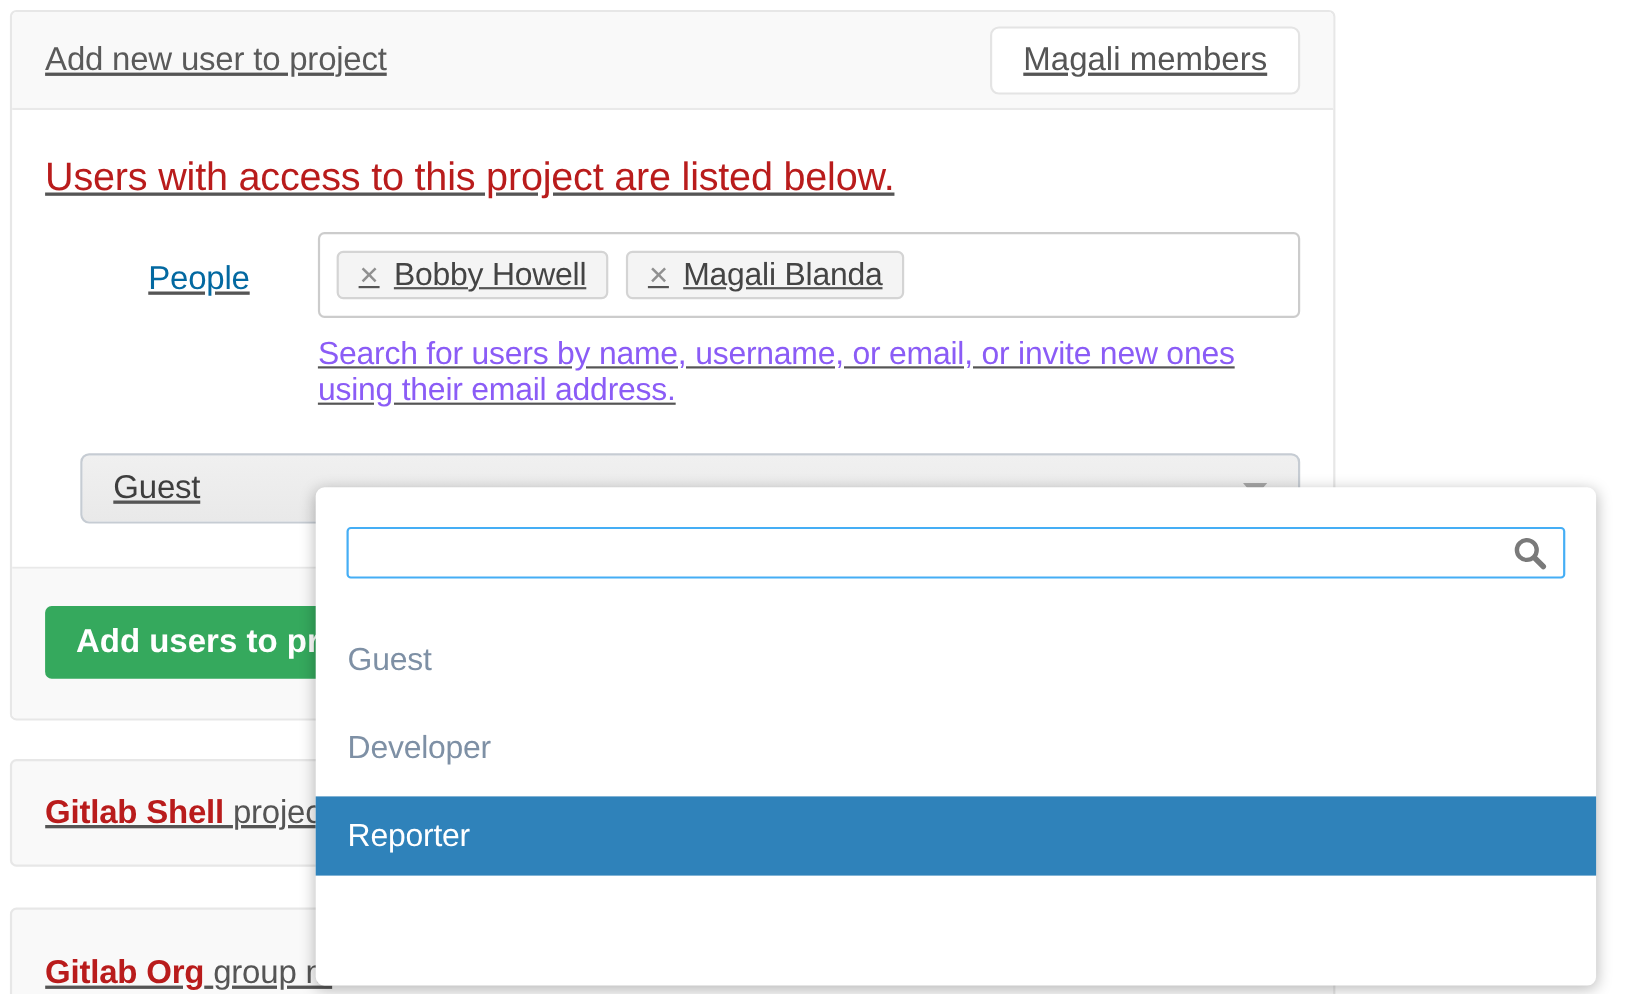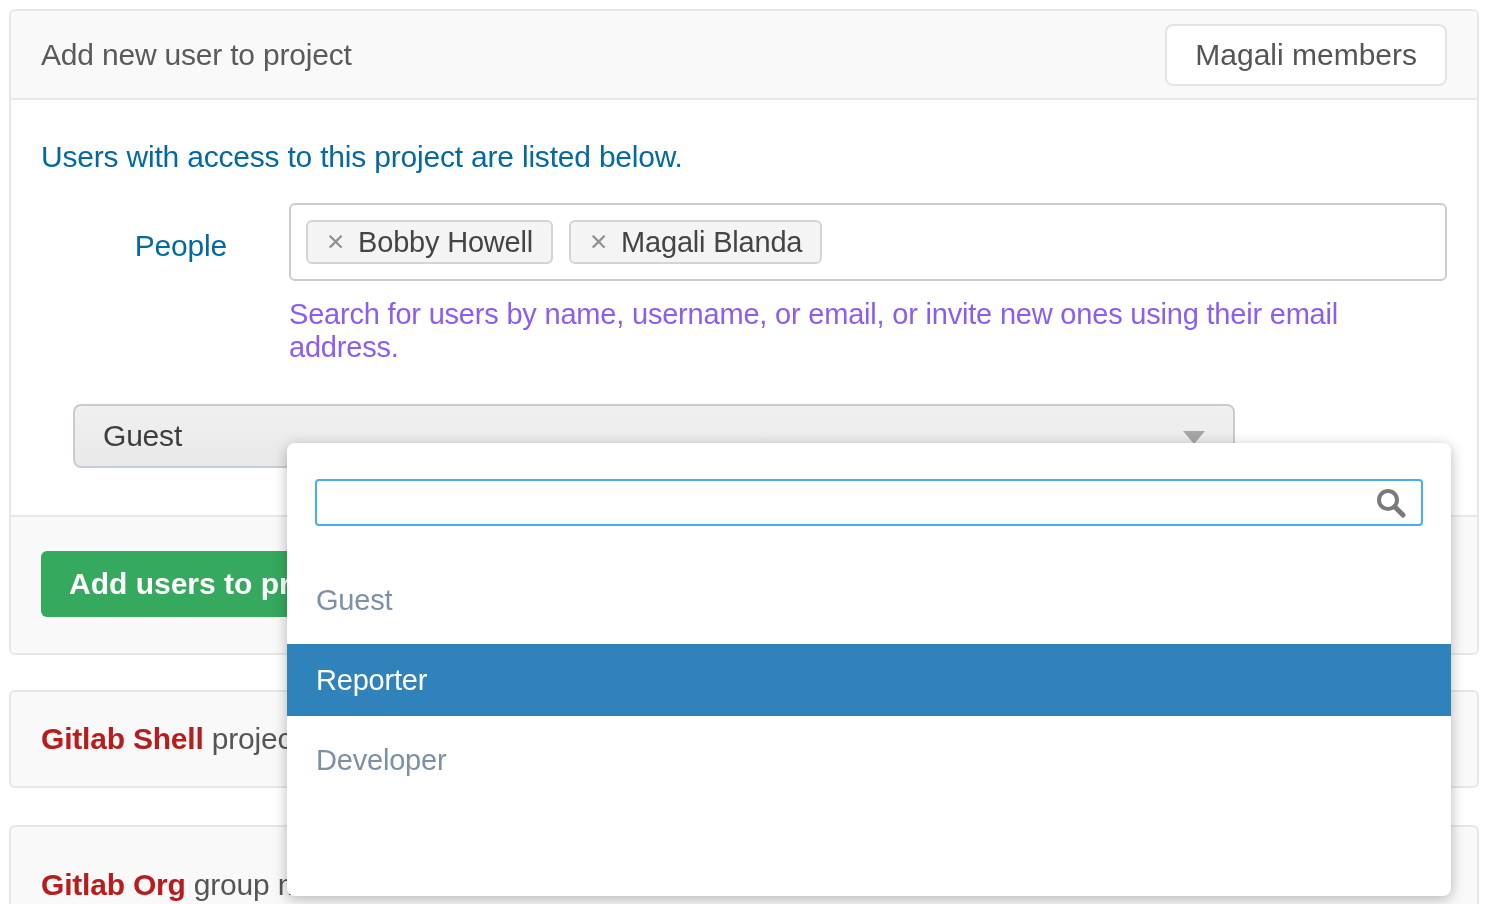--- a/index.html
+++ b/index.html
@@ -8,24 +8,25 @@
     position: relative;
     background: #ffffff;
     font-family: "Liberation Sans", "DejaVu Sans", sans-serif;
     color: #555;
     overflow: hidden;
     letter-spacing: -0.2px;
   }
   .panel {
     position: absolute;
     left: 9px;
-    width: 1470px;
+    width: 1205px;
     background: #fff;
     border: 2px solid #e7e7e7;
     border-radius: 6px;
+    text-decoration: underline;
   }
   
   .panel-a { top: 9px; height: 646px; }
   .panel-head {
     height: 89px;
     background: #f9f9f9;
     border-bottom: 2px solid #e9e9e9;
     border-radius: 4px 4px 0 0;
     display: flex;
     align-items: center;
@@ -38,21 +39,21 @@
     padding: 0 28px;
     background: #fff;
     border: 2px solid #e4e4e4;
     border-radius: 8px;
     font-family: inherit;
     font-size: 30px;
     color: #555;
     cursor: pointer;
   }
   .panel-body { padding: 40px 30px 0 30px; }
-  .intro-text { font-size: 30px; color: #0369a1; }
+  .intro-text { font-size: 36px; color: #b91c1c; }
   .form-row { display: flex; }
   .form-row.people-row { margin-top: 29px; }
   .form-row.access-row { margin-top: 40px; }
   .form-label {
     width: 216px;
     padding-right: 30px;
     text-align: right;
     font-size: 30px;
     color: #0369a1;
     flex: none;
@@ -249,16 +250,16 @@
 <div class="access-dropdown">
   <div class="dd-search-wrap">
     <input class="dd-search" type="text" value="" style="">
     <svg class="dd-search-icon" viewBox="0 0 32 32">
       <circle cx="13" cy="13" r="9" fill="none" stroke="#7a7a7a" stroke-width="4"></circle>
       <line x1="20" y1="20" x2="28" y2="28" stroke="#7a7a7a" stroke-width="5" stroke-linecap="round"></line>
     </svg>
   </div>
   <ul class="dd-list">
     <li class="dd-item">Guest</li>
+    <li class="dd-item">Developer</li>
     <li class="dd-item active">Reporter</li>
-    <li class="dd-item">Developer</li>
   </ul>
 </div>
 
 </body></html>

